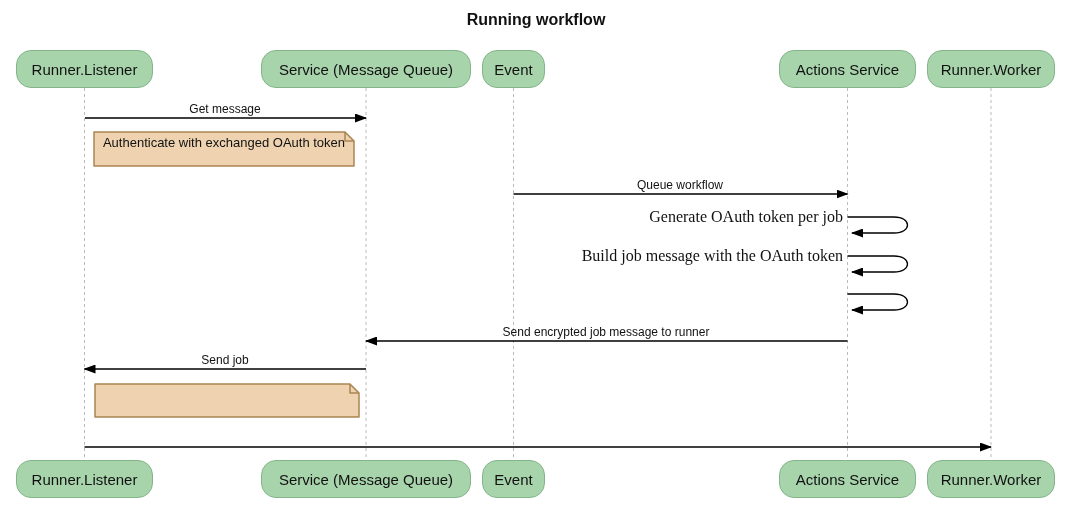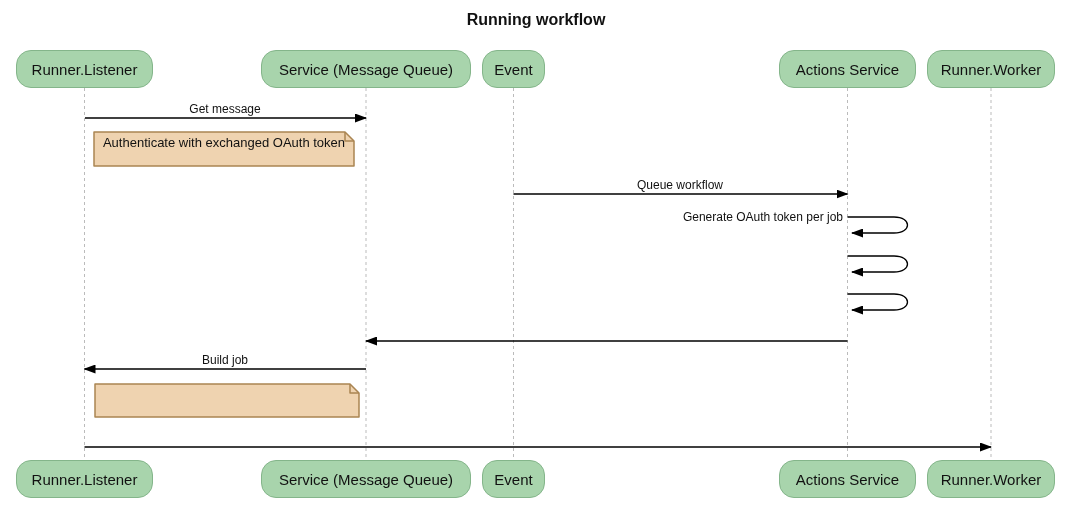--- a/index.html
+++ b/index.html
@@ -28,22 +28,22 @@
     display:flex; align-items:center; justify-content:center;
     font-size:15px; white-space:nowrap; color:var(--text);
   }
   .actor-row-top .actor { top:50px; }
   .actor-row-bottom .actor { top:460px; }
   .msg-label {
     position:absolute; font-size:12px; white-space:nowrap;
     transform:translateX(-50%); color:var(--text);
   }
   .self-label {
-    position:absolute; font-size:12px; white-space:nowrap;
-    transform:translate(-100%,-50%); color:var(--text);
+    position:absolute; font-size:16px; white-space:nowrap;
+    transform:translate(-100%,-50%); color:var(--text);font-family:Liberation Serif, serif;
   }
   .note-label {
     position:absolute; font-size:13px; white-space:nowrap; box-sizing:border-box;
     display:flex; align-items:center; justify-content:center; color:var(--text);
   }
 </style>
 </head>
 <body>
 
 <div class="stage">
@@ -110,17 +110,19 @@
         <span>Actions Service</span>
       </div>
     <div class="actor" style="left:927px; width:128px;">
         <span>Runner.Worker</span>
       </div>
   </div>
 
   <div class="msg-label" style="left:225px; top:102px;">Get message</div>
   <div class="msg-label" style="left:680px; top:178px;">Queue workflow</div>
   <div class="self-label" style="left:843px; top:217px;">Generate OAuth token per job</div>
-  <div class="msg-label" style="left:225px; top:353px;">Build job</div>
+  <div class="self-label" style="left:843px; top:256px;">Build job message with the OAuth token</div>
+  <div class="msg-label" style="left:606px; top:325px;">Send encrypted job message to runner</div>
+  <div class="msg-label" style="left:225px; top:353px;">Send job</div>
 
   <div class="note-label" style="left:94px; top:132px; width:260px; height:20px;">Authenticate with exchanged OAuth token</div>
 
 </div>
 
 </body></html>

